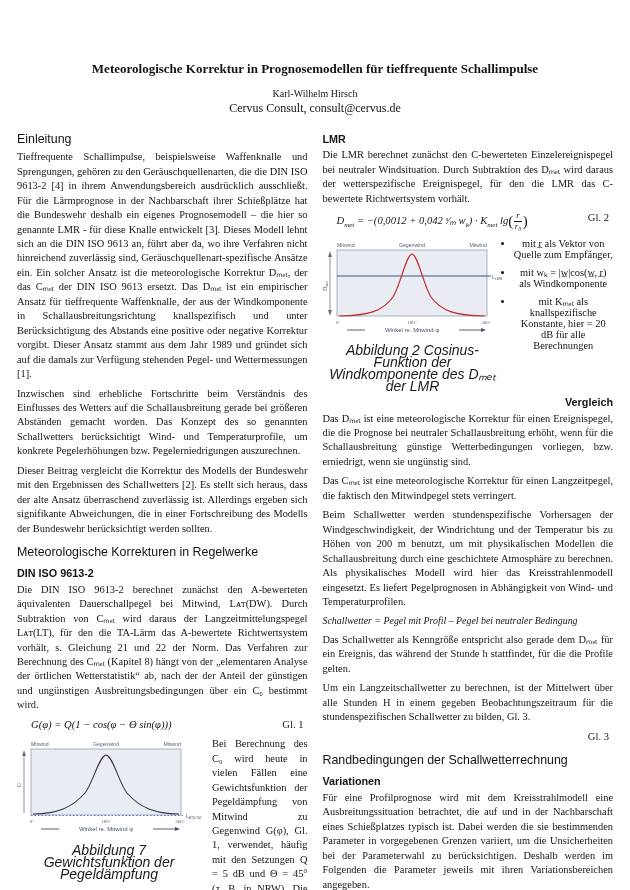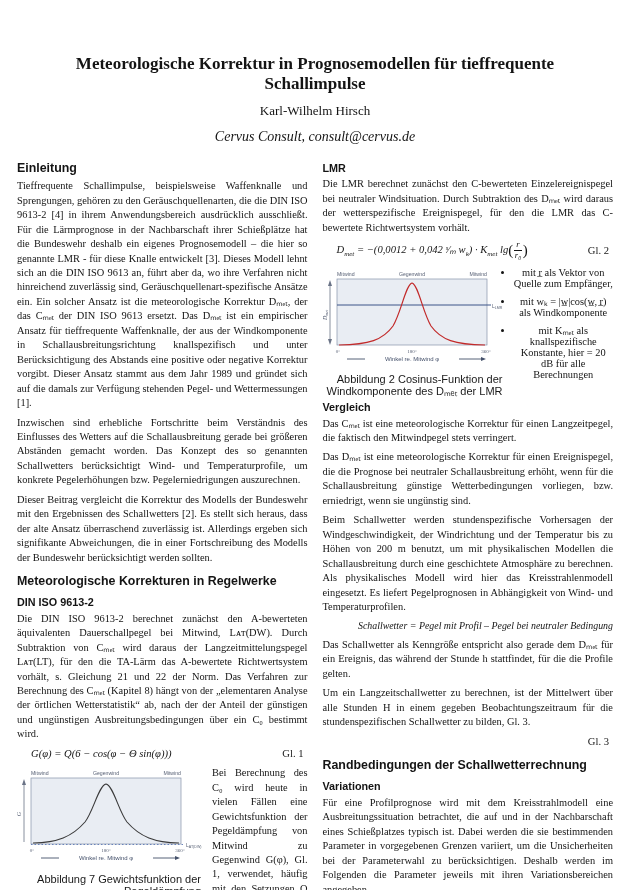--- a/index.html
+++ b/index.html
@@ -1,46 +1,46 @@
 <!DOCTYPE html>
 <html lang="de"><head>
 <meta charset="utf-8">
 <style>
   html,body{margin:0;padding:0;background:#f6f6f6;}
   .page{position:relative;width:630px;height:890px;background:#ffffff;overflow:hidden;
         font-family:"Liberation Serif",serif;color:#141414;}
   .hdr{text-align:center;padding-top:50px;}
-  .title{font-size:17px;font-weight:bold;margin:4px 30px;}
-  .author{font-size:13px;margin-top:9px;}
-  .affil{font-size:14px;font-style:italic;margin-top:10px;}
+  .title{font-size:13px;font-weight:bold;margin:11px 30px;}
+  .author{font-size:10px;margin-top:9px;}
+  .affil{font-size:12px;margin-top:2px;}
   .columns{display:flex;gap:15px;padding:16px 17px 0 17px;}
   .col{width:291px;font-size:10.4px;line-height:14.45px;text-align:justify;hyphens:auto;}
-  h2{font-family:"Liberation Sans",sans-serif;font-size:12.4px;font-weight:bold;
+  h2{font-family:"Liberation Sans",sans-serif;font-size:12.4px;font-weight:normal;
      margin:9px 0 4px 0;text-align:left;line-height:1.15;}
   h3{font-family:"Liberation Sans",sans-serif;font-size:10.8px;font-weight:bold;
      margin:7px 0 2px 0;text-align:left;}
   .col p{margin:0 0 5px 0;}
-  .eqrow{display:flex;align-items:center;margin:3px 0 5px 0;font-size:10.6px;}
+  .eqrow{display:flex;margin:3px 0 5px 0;font-size:10.6px;}
   .eq{font-style:italic;padding-left:14px;white-space:nowrap;}
   .eq sub{font-size:7px;font-style:italic;}
   .eqlabel{margin-left:auto;font-style:normal;padding-right:4px;}
   .frac{display:inline-flex;flex-direction:column;text-align:center;vertical-align:middle;
         font-size:8.6px;line-height:1.15;margin:0 1px;}
   .frac .num{border-bottom:0.8px solid #141414;padding:0 2px;}
   .sum{display:inline-flex;flex-direction:column;align-items:center;vertical-align:middle;
        font-size:6.5px;line-height:1;margin:0 2px;font-style:normal;}
   .sum .sym{font-size:13px;}
   .bigp{font-size:15px;font-style:normal;vertical-align:middle;}
   .fig{float:left;margin:2px 5px 0 0;}
-  .caption{font-family:"Liberation Sans",sans-serif;font-size:11px;
-           text-align:right;line-height:12px;margin:2px 6px 3px 0;color:#1a1a1a;}
-  .tail{clear:both;}
+  .caption{font-family:"Liberation Sans",sans-serif;font-style:italic;font-size:14px;
+           text-align:center;line-height:12px;margin:2px 6px 3px 0;color:#1a1a1a;}
+  .tail{clear:both;text-align:right;}
   ul.blist{margin:2px 0 0 0;padding-left:12px;}
   ul.blist li{margin-bottom:7px;text-align:center;line-height:11px;}
-  .profline{font-style:italic;text-align:right;font-size:9.9px;margin:2px 0 4px 0 !important;}
+  .profline{font-style:italic;text-align:left;font-size:9.9px;margin:2px 0 4px 0 !important;}
 </style>
 </head>
 <body>
 
 <div class="page">
 
   <div class="hdr">
     <div class="title">Meteorologische Korrektur in Prognosemodellen für tieffrequente Schallimpulse</div>
     <div class="author">Karl-Wilhelm Hirsch</div>
     <div class="affil">Cervus Consult, consult@cervus.de</div>
@@ -52,21 +52,21 @@
       <h2 style="margin-top:0">Einleitung</h2>
       <p>Tieffrequente Schallimpulse, beispielsweise Waffenknalle und Sprengungen, gehören zu den Geräuschquellenarten, die die DIN ISO 9613-2 [4] in ihrem Anwendungsbereich ausdrücklich ausschließt. Für die Lärmprognose in der Nachbarschaft ihrer Schießplätze hat die Bundeswehr deshalb ein eigenes Prognosemodell – die hier so genannte LMR - für diese Knalle entwickelt [3]. Dieses Modell lehnt sich an die DIN ISO 9613 an, führt aber da, wo ihre Verfahren nicht hinreichend zuverlässig sind, Geräuschquellenart-spezifische Ansätze ein. Ein solcher Ansatz ist die meteorologische Korrektur Dₘₑₜ, der das Cₘₑₜ der DIN ISO 9613 ersetzt. Das Dₘₑₜ ist ein empirischer Ansatz für tieffrequente Waffenknalle, der aus der Windkomponente in Schallausbreitungsrichtung knallspezifisch und unter Berücksichtigung des Abstands eine positive oder negative Korrektur vorgibt. Dieser Ansatz stammt aus dem Jahr 1989 und gründet sich auf die damals zur Verfügung stehenden Pegel- und Wettermessungen [1].</p>
       <p>Inzwischen sind erhebliche Fortschritte beim Verständnis des Einflusses des Wetters auf die Schallausbreitung gerade bei größeren Abständen gemacht worden. Das Konzept des so genannten Schallwetters berücksichtigt Wind- und Temperaturprofile, um konkrete Pegelerhöhungen bzw. Pegelerniedrigungen auszurechnen.</p>
       <p>Dieser Beitrag vergleicht die Korrektur des Modells der Bundeswehr mit den Ergebnissen des Schallwetters [2]. Es stellt sich heraus, dass der alte Ansatz überraschend zuverlässig ist. Allerdings ergeben sich signifikante Abweichungen, die in einer Fortschreibung des Modells der Bundeswehr berücksichtigt werden sollten.</p>
 
       <h2>Meteorologische Korrekturen in Regelwerke</h2>
       <h3>DIN ISO 9613-2</h3>
       <p>Die DIN ISO 9613-2 berechnet zunächst den A-bewerteten äquivalenten Dauerschallpegel bei Mitwind, Lᴀᴛ(DW). Durch Subtraktion von Cₘₑₜ wird daraus der Langzeitmittelungspegel Lᴀᴛ(LT), für den die TA-Lärm das A-bewertete Richtwertsystem vorhält, s. Gleichung 21 und 22 der Norm. Das Verfahren zur Berechnung des Cₘₑₜ (Kapitel 8) hängt von der „elementaren Analyse der örtlichen Wetterstatistik“ ab, nach der der Anteil der günstigen und ungünstigen Ausbreitungsbedingungen über ein C₀ bestimmt wird.</p>
 
       <div class="eqrow">
-        <span class="eq">G(φ) = Q(6 − cos(φ − Θ sin(φ)))</span>
+        <span class="eq">G(φ) = Q(1 − cos(φ − Θ sin(φ)))</span>
         <span class="eqlabel">Gl. 1</span>
       </div>
 
       <div class="fig" style="width:190px">
         <svg width="190" height="98" viewBox="0 0 190 98">
           <text x="14" y="7" font-size="5.2" fill="#5a6377" font-family="Liberation Sans, sans-serif">Mitwind</text>
           <text x="89" y="7" font-size="5.2" fill="#5a6377" text-anchor="middle" font-family="Liberation Sans, sans-serif">Gegenwind</text>
           <text x="164" y="7" font-size="5.2" fill="#5a6377" text-anchor="end" font-family="Liberation Sans, sans-serif">Mitwind</text>
           <rect x="14" y="10" width="150" height="66" fill="#e9edf3" stroke="#8693aa" stroke-width="0.7"></rect>
           <line x1="7" y1="16" x2="7" y2="74" stroke="#6a7386" stroke-width="0.8"></line>
@@ -124,22 +124,22 @@
         </svg>
         <div class="caption">Abbildung 2  Cosinus-Funktion der Windkomponente des Dₘₑₜ der LMR</div>
       </div>
       <ul class="blist">
         <li>mit r̲ als Vektor von Quelle zum Empfänger,</li>
         <li>mit wₖ = |w̲|cos(w̲, r̲) als Windkomponente</li>
         <li>mit Kₘₑₜ als knallspezifische Konstante, hier = 20 dB für alle Berechnungen</li>
       </ul>
 
       <h3 class="tail">Vergleich</h3>
+      <p>Das Dₘₑₜ ist eine meteorologische Korrektur für einen Ereignispegel, die die Prognose bei neutraler Schallausbreitung erhöht, wenn für die Schallausbreitung günstige Wetterbedingungen vorliegen, bzw. erniedrigt, wenn sie ungünstig sind.</p>
       <p>Das Cₘₑₜ ist eine meteorologische Korrektur für einen Langzeitpegel, die faktisch den Mitwindpegel stets verringert.</p>
-      <p>Das Dₘₑₜ ist eine meteorologische Korrektur für einen Ereignispegel, die die Prognose bei neutraler Schallausbreitung erhöht, wenn für die Schallausbreitung günstige Wetterbedingungen vorliegen, bzw. erniedrigt, wenn sie ungünstig sind.</p>
 
       <p>Beim Schallwetter werden stundenspezifische Vorhersagen der Windgeschwindigkeit, der Windrichtung und der Temperatur bis zu Höhen von 200 m benutzt, um mit physikalischen Modellen die Schallausbreitung durch eine geschichtete Atmosphäre zu berechnen. Als physikalisches Modell wird hier das Kreisstrahlenmodell eingesetzt. Es liefert Pegelprognosen in Abhängigkeit von Wind- und Temperaturprofilen.</p>
       <p class="profline">Schallwetter = Pegel mit Profil – Pegel bei neutraler Bedingung</p>
       <p>Das Schallwetter als Kenngröße entspricht also gerade dem Dₘₑₜ für ein Ereignis, das während der Stunde h stattfindet, für die die Profile gelten.</p>
       <p>Um ein Langzeitschallwetter zu berechnen, ist der Mittelwert über alle Stunden H in einem gegeben Beobachtungszeitraum für die stundenspezifischen Schallwetter zu bilden, Gl. 3.</p>
 
       <div class="eqrow">
         <span class="eqlabel">Gl. 3</span>
       </div>
 

